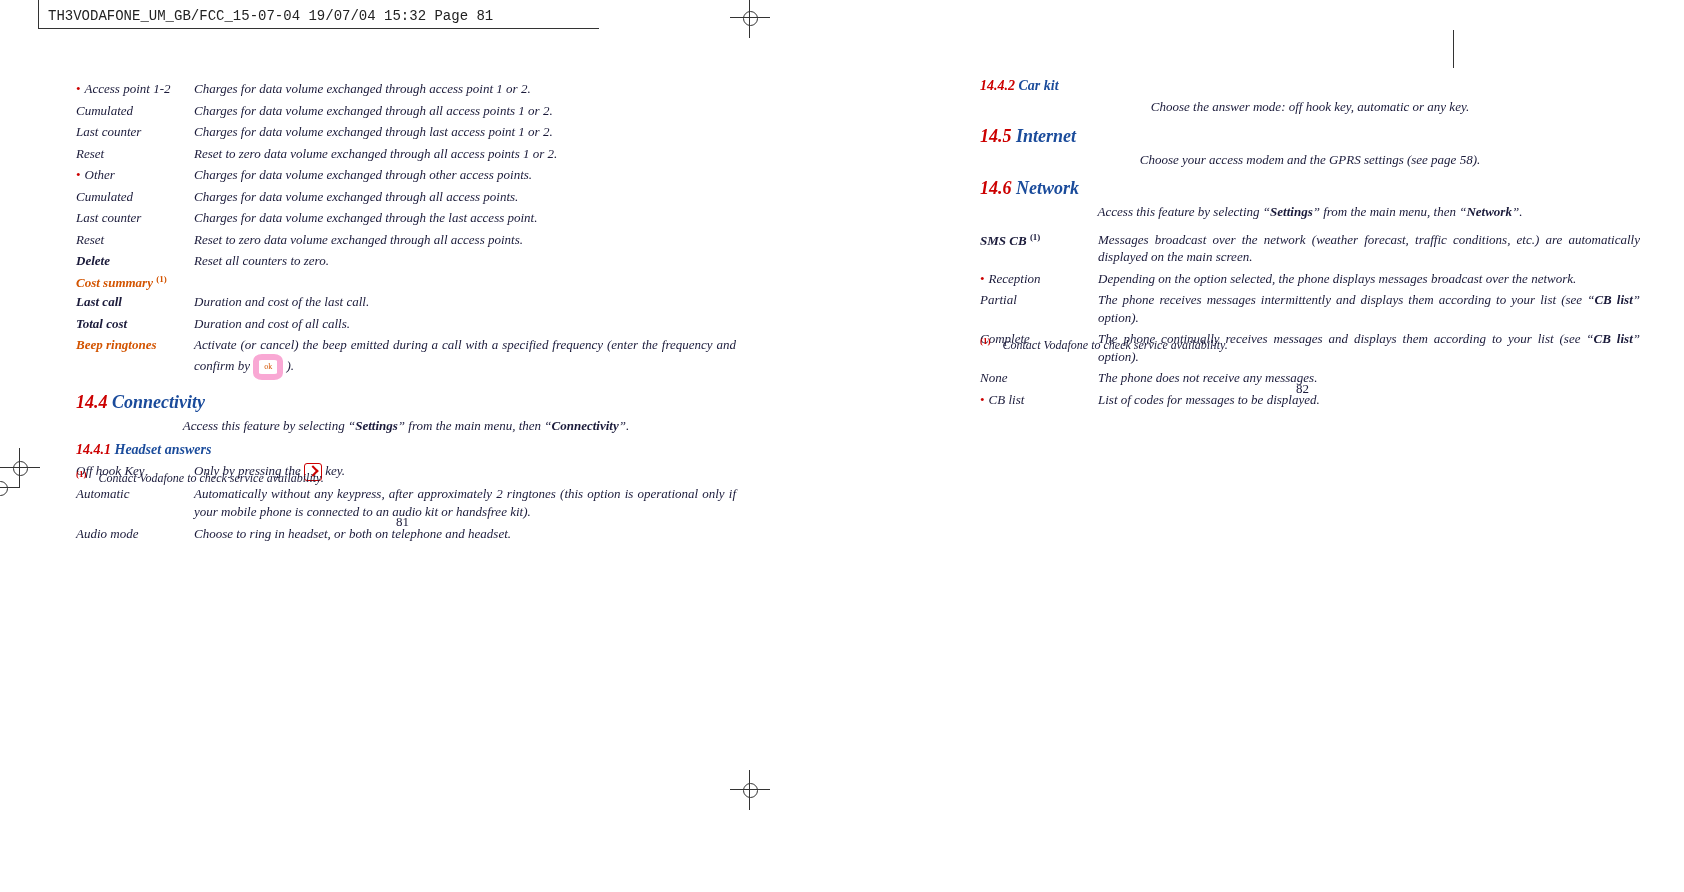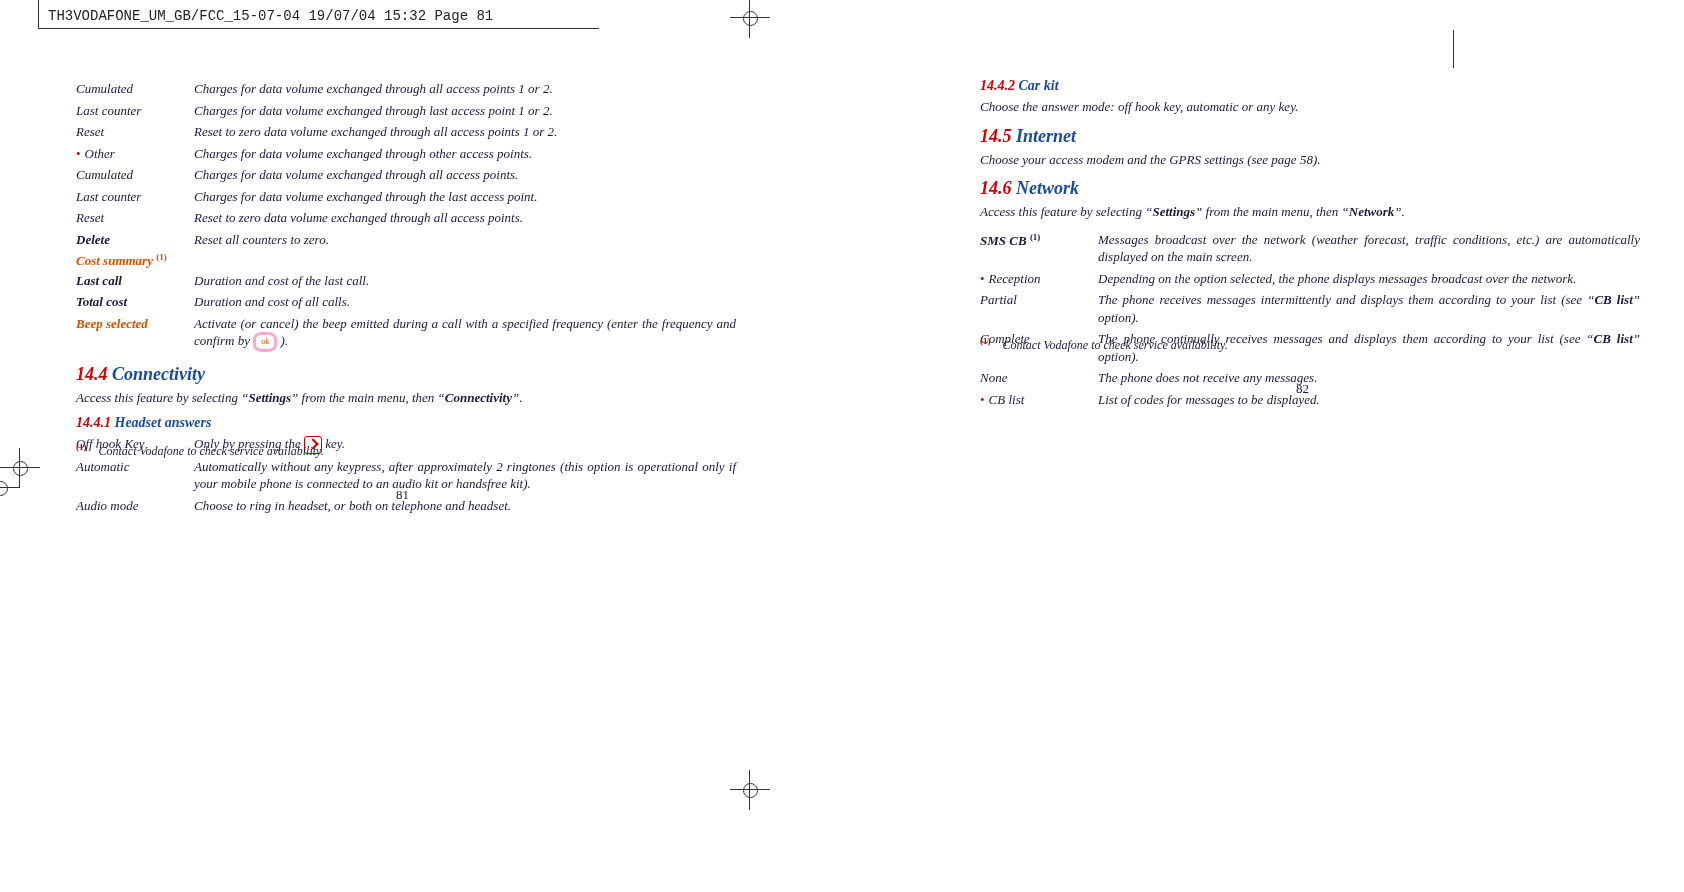--- a/index.html
+++ b/index.html
@@ -45,27 +45,27 @@
   .tbl td { vertical-align: top; padding: 2px 0; line-height: 1.35;}
   .term { width: 118px; padding-right:8px; white-space: nowrap;}
   .term-bold { font-weight: bold; color:#1a1a3a;}
   .bullet-red { color:#c00; font-style:normal; padding-right:4px;}
   .indent1 { padding-left: 22px; margin-top: 36px; }
   .desc { text-align: justify; }
   .orange-h { color:#d35400; font-weight:bold; }
   .blue-h { color:#1a4b9b; font-weight:bold; font-size:18px; margin: 10px 0 4px 0;}
   .blue-sub { color:#1a4b9b; font-weight:bold; font-size:14px; margin: 8px 0 2px 0;}
   .num-red { color:#c00; font-weight:bold;}
-  .para { margin: 4px 0 8px 0; line-height:1.35;}
+  .para { margin: 4px 0 8px 0; line-height:1.35;text-align:center;}
   .fnmark { font-size: 9px; vertical-align: super; font-style:normal; font-weight:bold;}
   .footnote { position:absolute; bottom:58px; font-size:12px; color:#1a1a3a;}
   .footnote .fnmark { color:#c00;}
   .pagenum { position:absolute; bottom:14px; font-size:13px; color:#1a1a3a; font-style:normal;}
   .icon-ok {
-    display:inline-block; width:18px; height:14px; border:3px solid #f9a8d4;
+    display:inline-block; width:18px; height:14px; border:6px solid #f9a8d4;
     border-radius: 9px/7px; font-size:8px; line-height:14px; text-align:center;
     font-style:normal; color:#d35400; vertical-align:middle;
   }
   .icon-key {
     display:inline-block; width:16px; height:16px; border:1px solid #c00;
     border-radius:3px; vertical-align:middle; position:relative; background:#fff;
   }
   .icon-key::after{
     content:""; position:absolute; left:4px; top:3px; width:6px; height:6px;
     border-top:2px solid #c00; border-right:2px solid #c00; transform:rotate(45deg);
@@ -95,20 +95,24 @@
   </span>
 <span class="regmark regmark-right">
     <span></span>
   </span>
 <span class="regmark-vline"></span>
 
 <div class="page page-left">
 
   <table class="tbl">
     <tbody>
+        <tr>
+          <td class="term"><span class="bullet-red">•</span><span>Access point 1-2</span></td>
+          <td class="desc">Charges for data volume exchanged through access point 1 or 2.</td>
+        </tr>
     <tr>
           <td class="term indent1">Cumulated</td>
           <td class="desc">Charges for data volume exchanged through all access points 1 or 2.</td>
         </tr>
     <tr>
           <td class="term indent1">Last counter</td>
           <td class="desc">Charges for data volume exchanged through last access point 1 or 2.</td>
         </tr>
     <tr>
           <td class="term indent1">Reset</td>
@@ -145,21 +149,21 @@
     <tbody>
         <tr>
           <td class="term term-bold">Last call</td>
           <td class="desc">Duration and cost of the last call.</td>
         </tr>
     <tr>
           <td class="term term-bold">Total cost</td>
           <td class="desc">Duration and cost of all calls.</td>
         </tr>
     <tr>
-      <td class="term orange-h">Beep selected</td>
+      <td class="term orange-h">Beep ringtones</td>
       <td class="desc justify">
         <span>Activate (or cancel) the beep emitted during a call with a specified frequency (enter the frequency and confirm by </span>
         <span class="icon-ok">ok</span>
         <span> ).</span>
       </td>
     </tr>
   </tbody>
     </table>
 
   <div class="blue-h">

